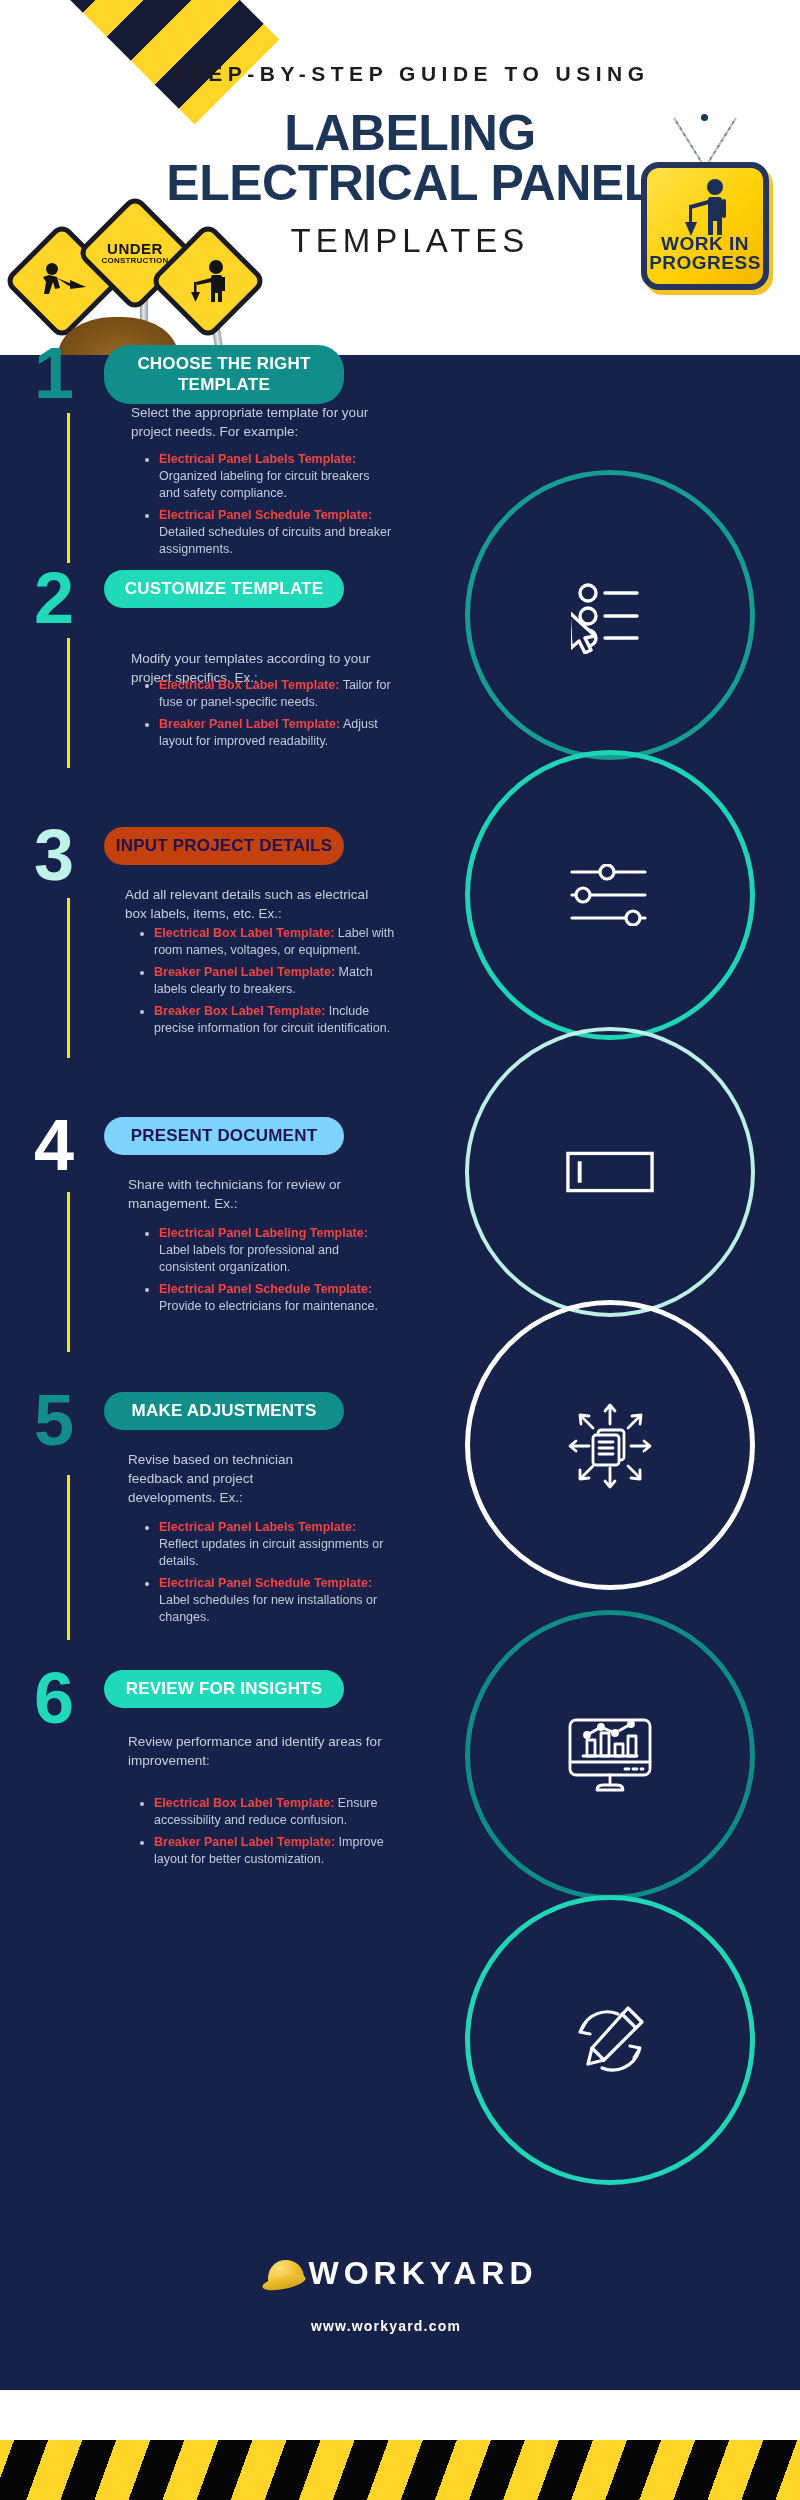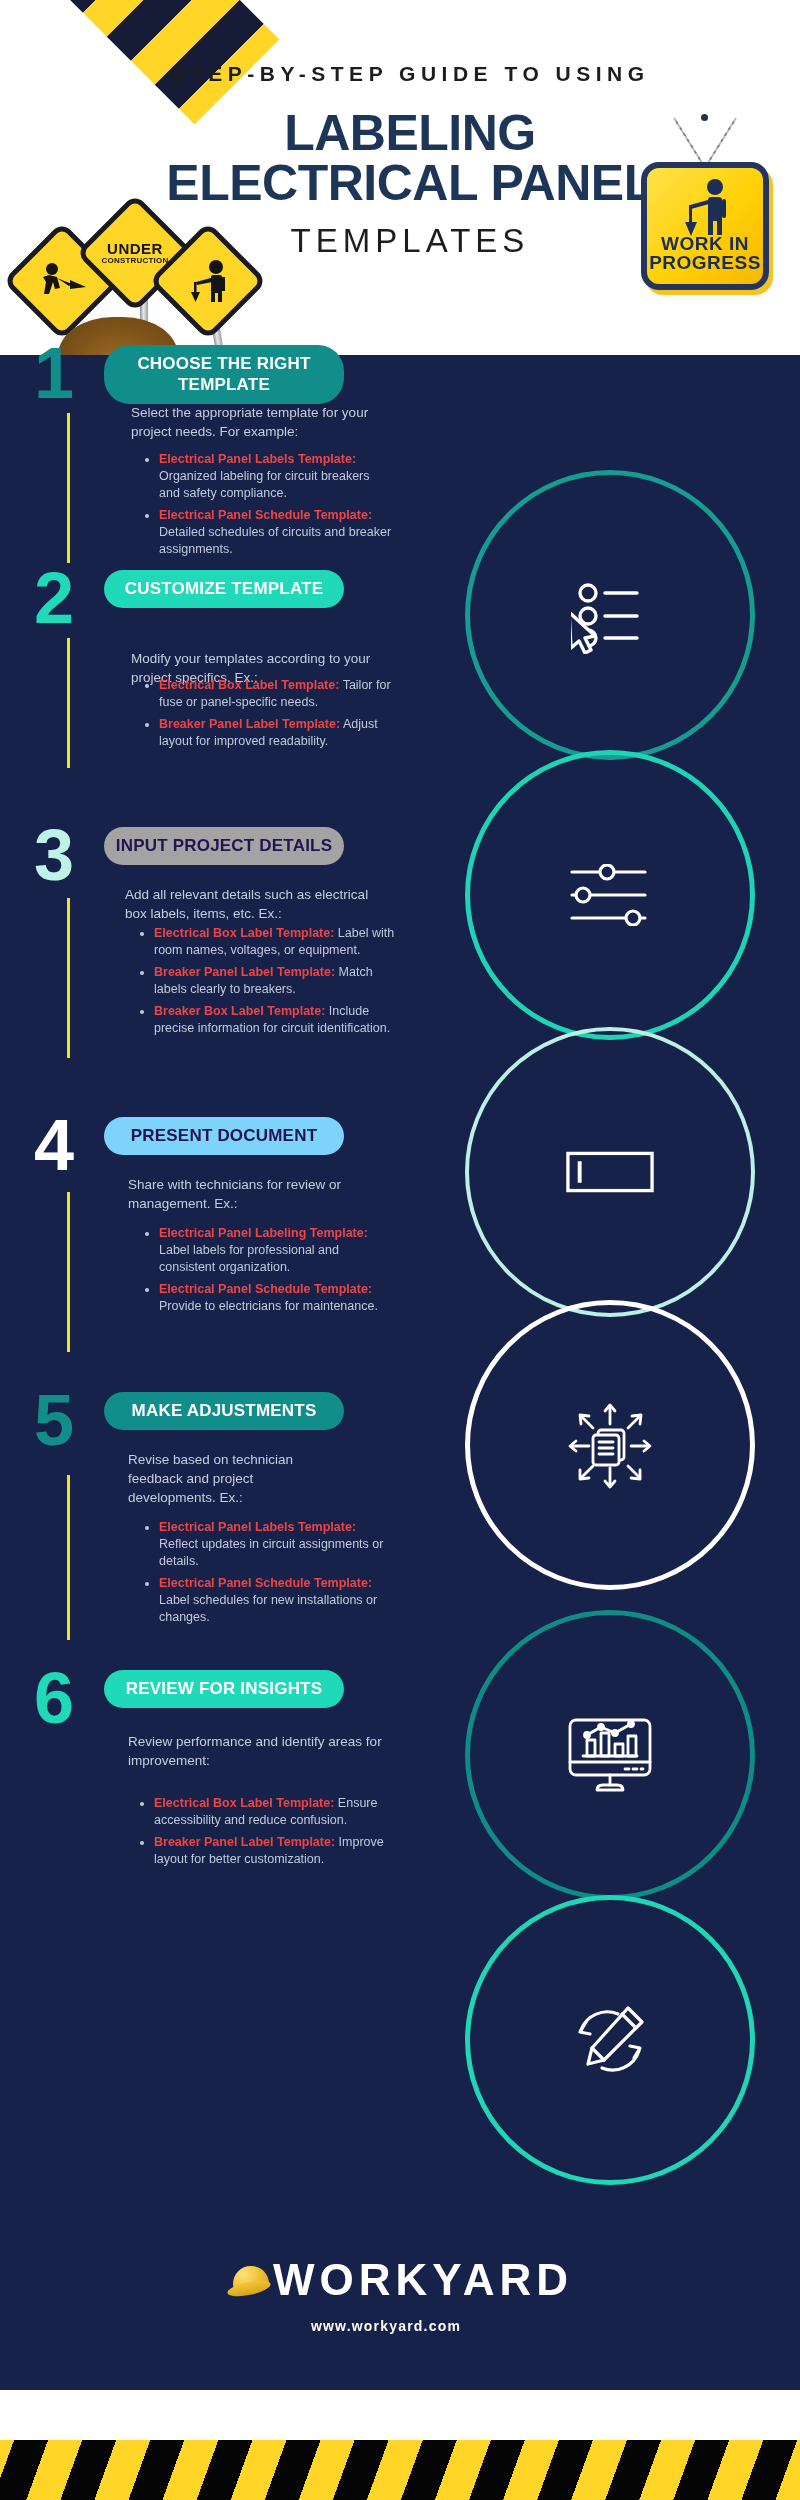--- a/index.html
+++ b/index.html
@@ -228,21 +228,21 @@
     transform: rotate(-12deg);
   }
   .helmet:after {
     content: ""; position: absolute; left: 0px; top: 18px;
     width: 44px; height: 13px;
     background: linear-gradient(180deg,#f3c63a,#d8a316);
     border-radius: 50%;
     transform: rotate(-12deg);
   }
   .logo-text {
-    font-size: 44px; font-weight: 700; letter-spacing: 5px;
+    font-size: 32px; font-weight: 700; letter-spacing: 5px;
     color: #ffffff;
   }
   .logo-url {
     position: absolute; left: 0; top: 2318px; width: 772px;
     text-align: center; font-size: 14px; font-weight: 700;
     letter-spacing: 1.2px; color: #ffffff;
   }
 
   .bottom-white {
     position: absolute; left: 0; top: 2390px;
@@ -455,21 +455,21 @@
         <div class="step-desc" style="top:58px;margin-top:21px;">Modify your templates according to your project specifics. Ex.:</div>
         <ul class="step-list" style="top:107px;">
           <li><b>Electrical Box Label Template:</b><span> Tailor for fuse or panel-specific needs.</span></li>
           <li><b>Breaker Panel Label Template:</b><span> Adjust layout for improved readability.</span></li>
         </ul>
         <div class="connector" style="top:68px; height:130px;"></div>
       </div>
 
       <div class="step" style="top:475px;">
         <div class="step-num" style="top:-8px; color:#bff2e8;">3</div>
-        <div class="pill" style="top:-3px; background:#a3a3a3; color:#231352;">INPUT PROJECT DETAILS</div>
+        <div class="pill" style="top:-3px; background:#c2410c; color:#231352;">INPUT PROJECT DETAILS</div>
         <div class="step-desc" style="top:55px; left:125px; width:260px;">Add all relevant details such as electrical box labels, items, etc. Ex.:</div>
         <ul class="step-list" style="top:95px; left:140px; width:256px;">
           <li><b>Electrical Box Label Template:</b><span> Label with room names, voltages, or equipment.</span></li>
           <li><b>Breaker Panel Label Template:</b><span> Match labels clearly to breakers.</span></li>
           <li><b>Breaker Box Label Template:</b><span> Include precise information for circuit identification.</span></li>
         </ul>
         <div class="connector" style="top:68px; height:160px;"></div>
       </div>
 
       <div class="step" style="top:765px;">

